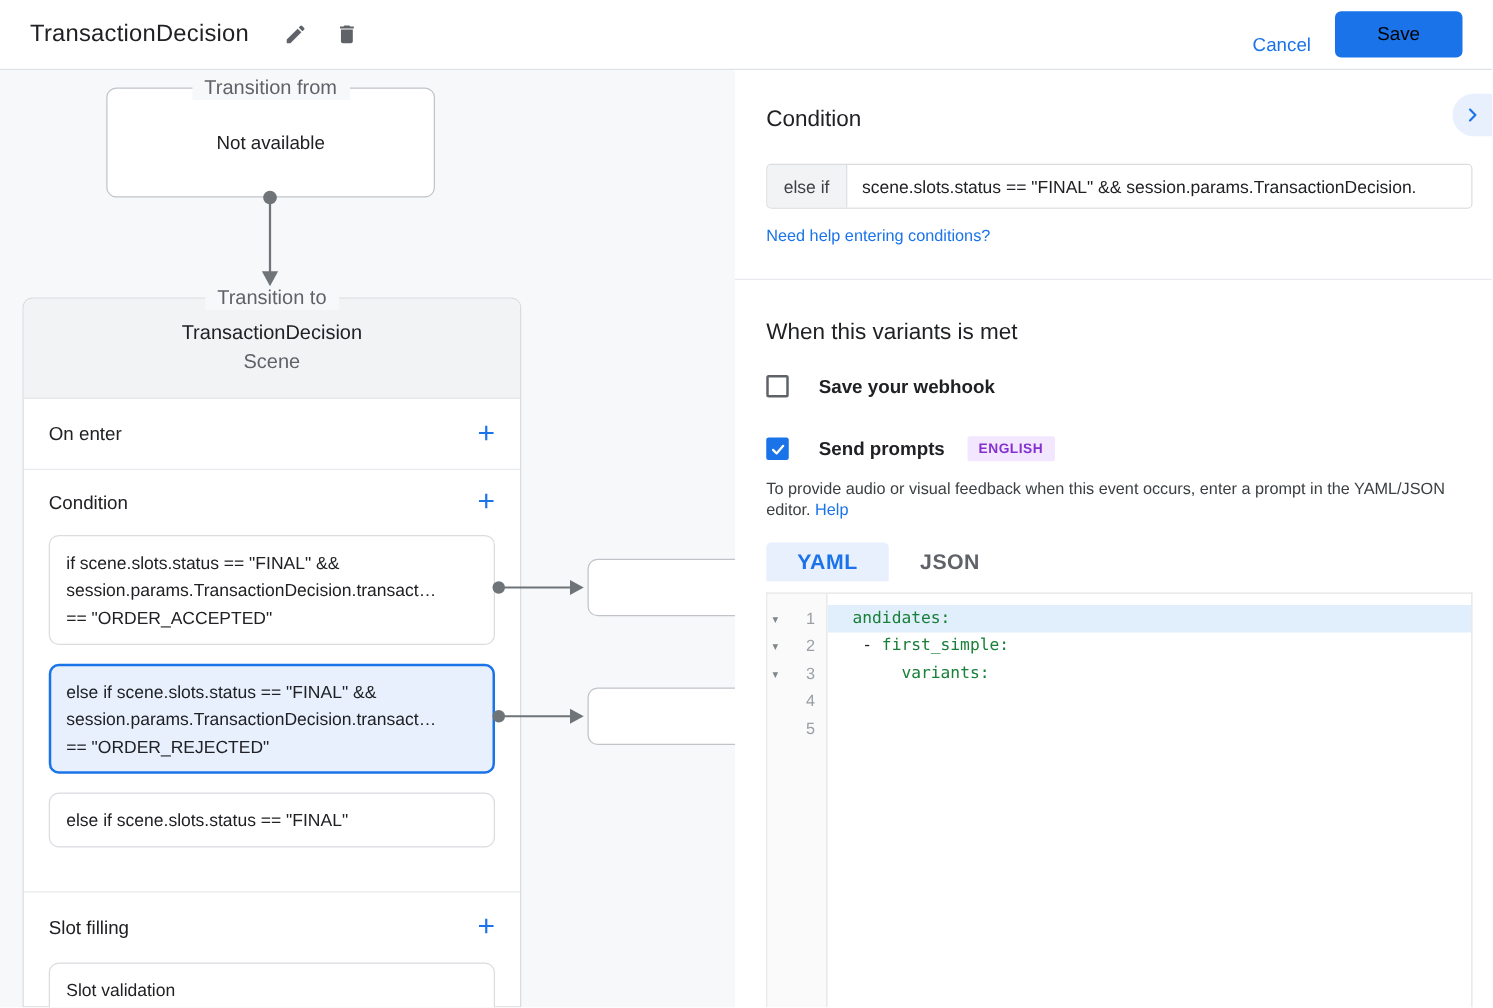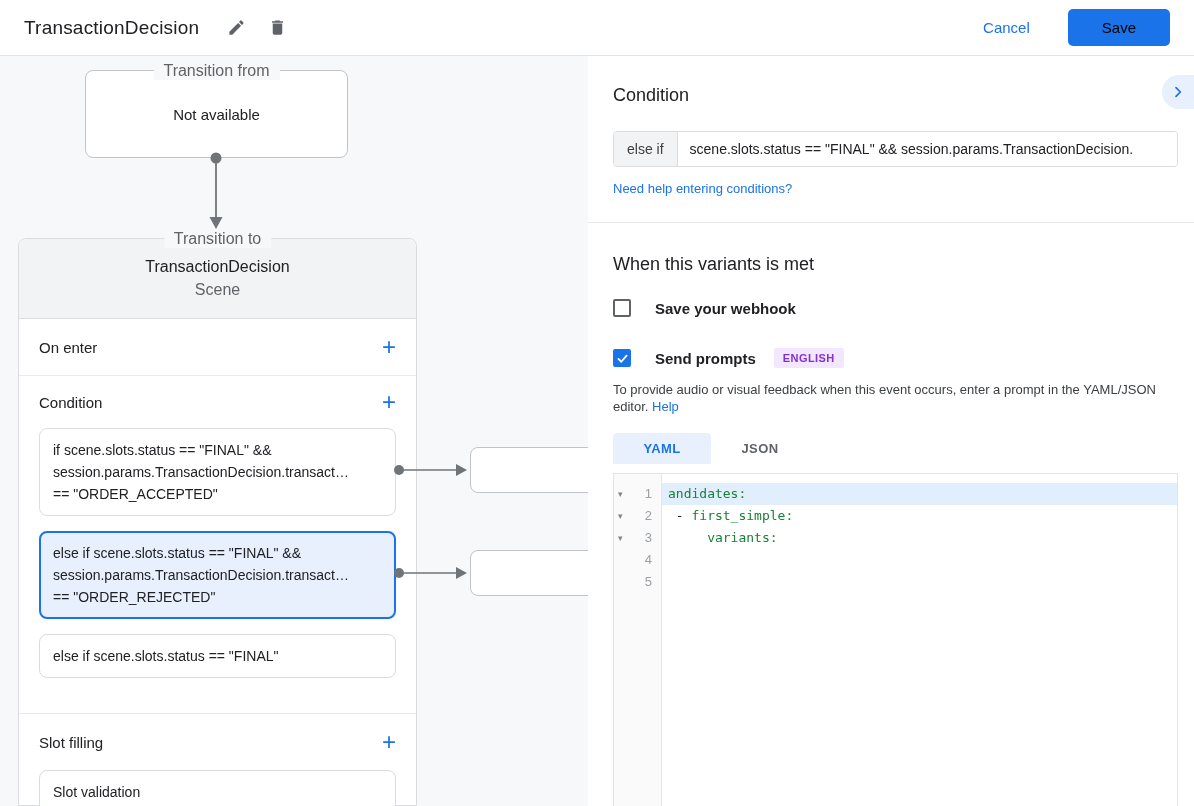--- a/index.html
+++ b/index.html
@@ -12,21 +12,21 @@
   
   .topbar {
     position:absolute; top:0; left:0; right:0; height:56px; background:#fff;
     border-bottom:1px solid #e0e3e7; display:flex; align-items:center;
     justify-content:space-between; padding:0 24px; z-index:5;
   }
   .title-group { display:flex; align-items:center; gap:6px; }
   .page-title { font-size:19px; font-weight:400; color:#202124; margin:0 14px 0 0; letter-spacing:.2px; }
   .icon-btn { background:none; border:none; padding:4px 8px; cursor:pointer; color:#5f6368; }
   .icon-btn svg { display:block; }
-  .actions { display:flex; align-items:center; gap:32px; }
+  .actions { display:flex; align-items:flex-end; gap:13px; }
   .cancel-btn { background:none; border:none; color:#1a73e8; font-size:15px; font-weight:500; cursor:pointer; font-family:inherit; }
   .save-btn { background:#1a73e8; border:none; color:#000000; font-size:15px; font-weight:500; border-radius:5px; padding:10px 34px; cursor:pointer; font-family:inherit; }
 
   
   .canvas { position:absolute; top:56px; left:0; width:588px; height:750px; background:#f6f8fa; overflow:hidden; }
   .boxlabel {
     position:absolute; top:-9px; left:50%; transform:translateX(-50%);
     background:#f6f8fa; padding:0 10px; font-size:16px; color:#5f6368; white-space:nowrap; z-index:2;
   }
   .tfrom {
@@ -95,34 +95,34 @@
   .badge {
     margin-left:18px; background:#f2e7fe; color:#8430ce; font-size:11px; font-weight:700;
     padding:4px 9px; letter-spacing:.4px; border-radius:2px;
   }
   .helper { margin:13px 0 0; font-size:13px; color:#3c4043; line-height:17px; max-width:562px; }
   .helper a { color:#1a73e8; text-decoration:none; cursor:pointer; }
 
   .tabs { display:flex; margin-top:18px; }
   .tab {
     width:98px; height:31px; display:flex; align-items:center; justify-content:center;
-    font-size:13px; font-weight:600; letter-spacing:.4px; color:#5f6368;
+    font-size:17px; font-weight:600; letter-spacing:.4px; color:#5f6368;
     border-radius:4px 4px 0 0; cursor:pointer;
   }
   .tab.active { background:#e8f0fe; color:#1a73e8; }
 
   .editor {
     margin-top:9px; border:1px solid #e1e3e6; border-bottom:none; height:336px;
     display:flex; font-family:"DejaVu Sans Mono", monospace; font-size:13px; background:#fff;
   }
   .gutter { width:48px; background:#fafafa; border-right:1px solid #e4e6e8; padding-top:9px; flex:0 0 auto; }
   .gutter-row { height:22px; position:relative; color:#9aa0a6; font-size:13px; text-align:right; padding-right:9px; line-height:22px; font-family:"Liberation Sans", sans-serif; }
   .fold { position:absolute; left:4px; top:0; font-size:9px; color:#80868b; cursor:pointer; line-height:22px; }
   .code { flex:1; padding-top:9px; overflow:hidden; cursor:text; }
-  .code-line { height:22px; line-height:22px; white-space:pre; padding-left:6px; }
+  .code-line { height:22px; line-height:22px; white-space:pre; padding-left:20px; }
   .code-line.selected { background:#e1eefc; }
   .tok-key { color:#188038; }
   .tok-plain { color:#202124; }
   .tok-string { color:#c5221f; }
 </style>
 </head>
 <body>
 
 <div class="topbar">
   <div class="title-group">

